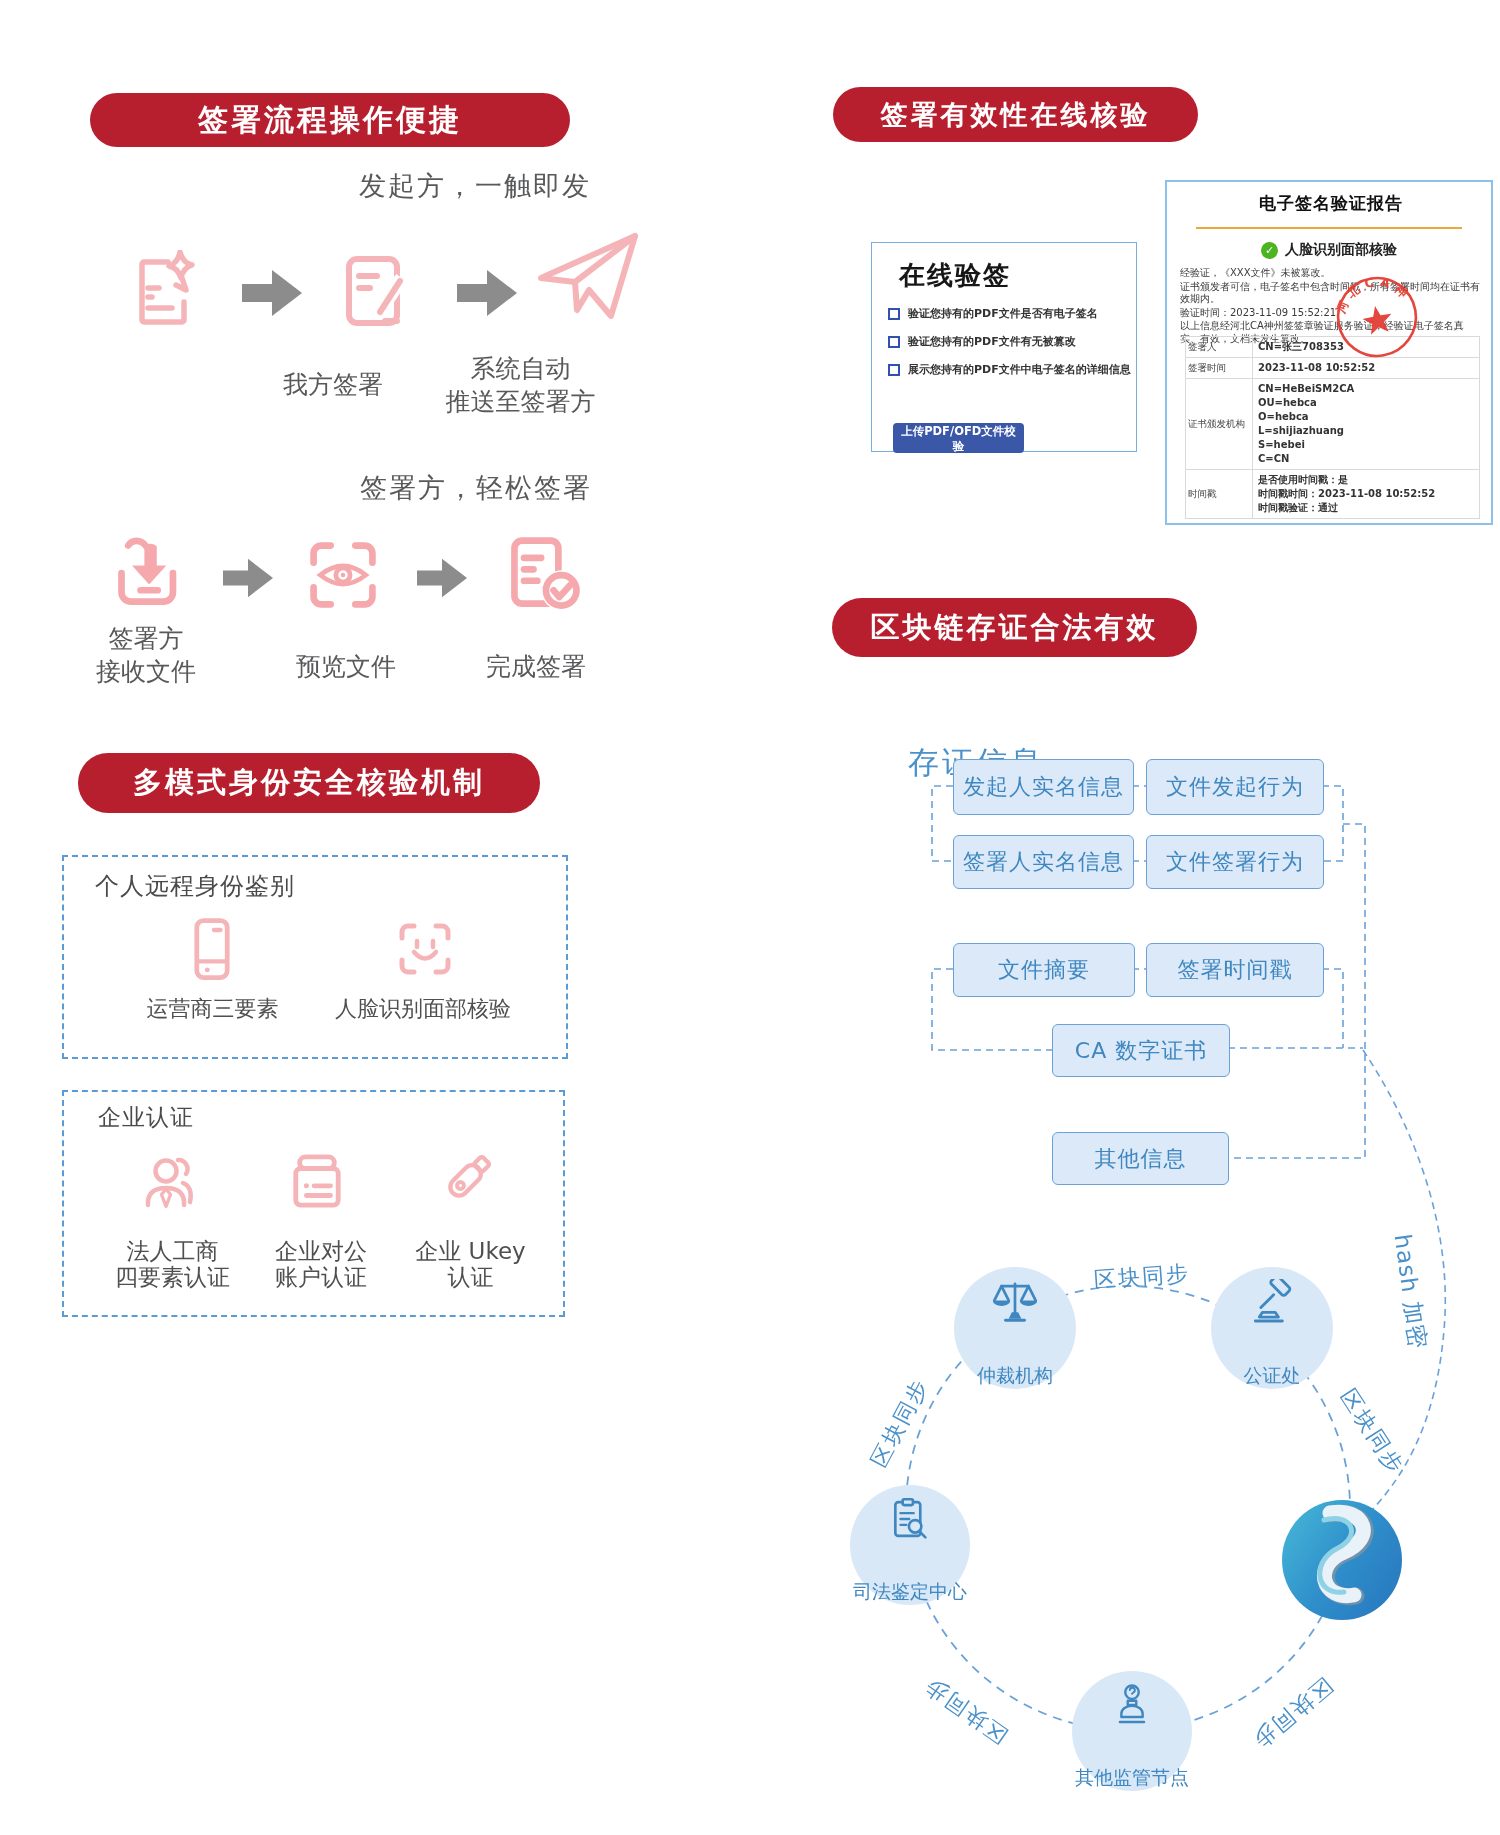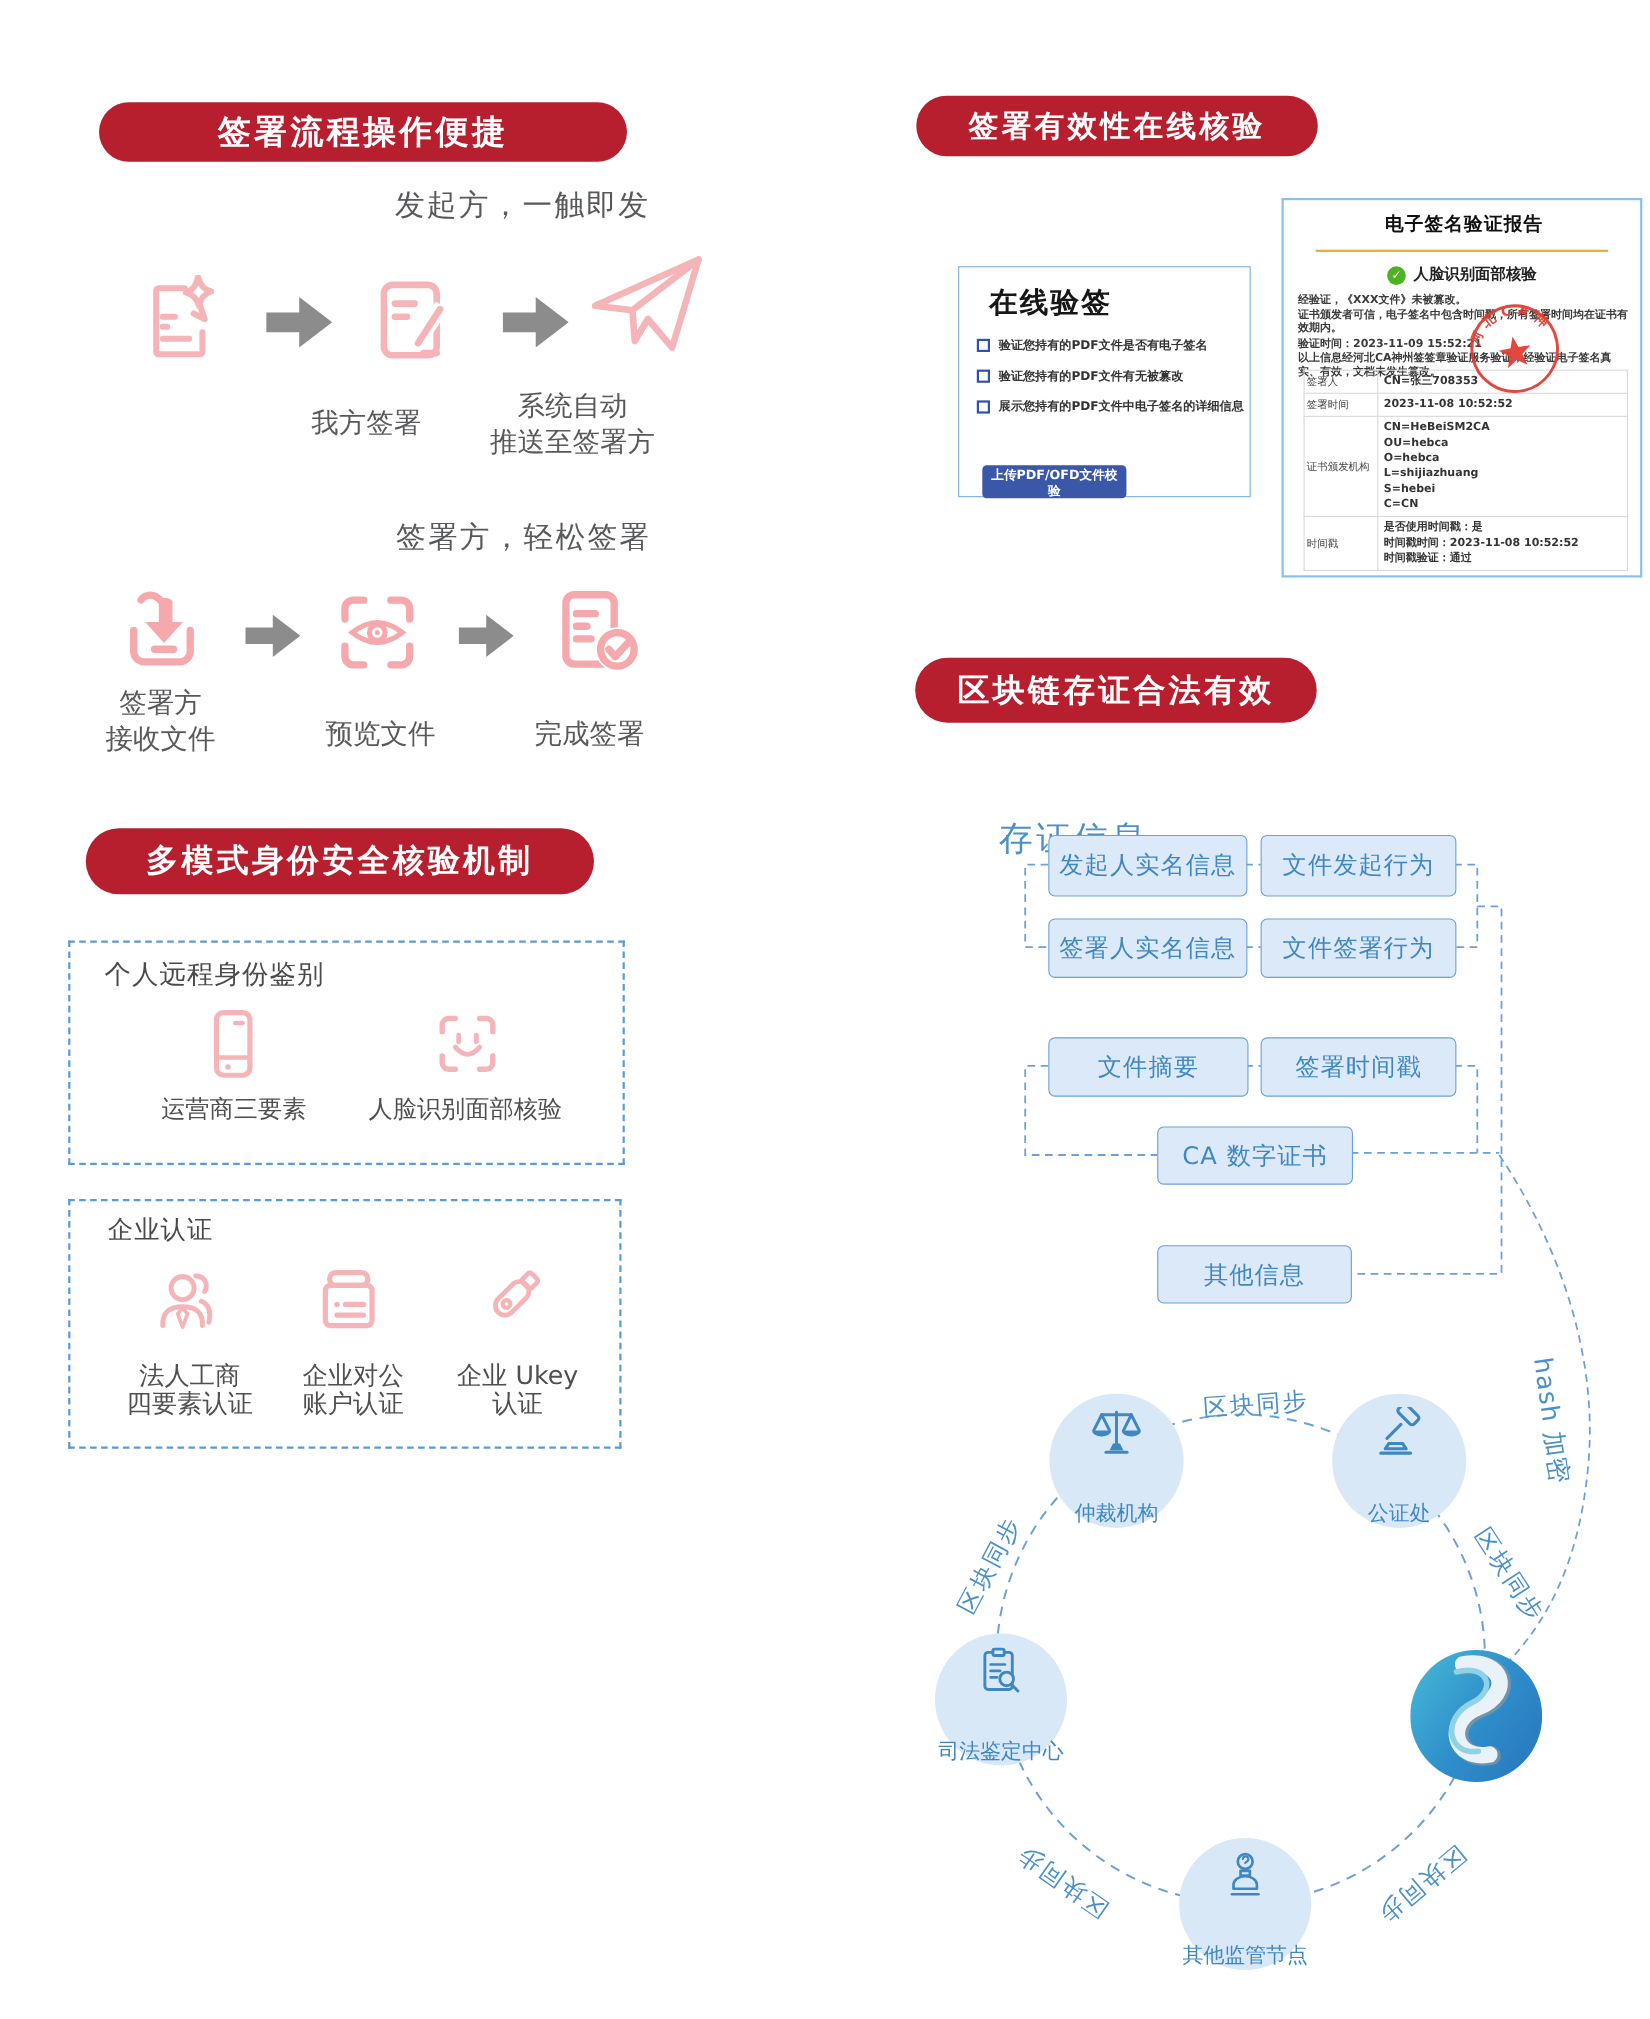--- a/index.html
+++ b/index.html
@@ -31,21 +31,21 @@
           width:131px;height:30px;font-weight:600;cursor:pointer;
           font-family:"DejaVu Sans","Liberation Sans",sans-serif;margin-top:20px;}
   
   .report{border:2px solid #8ac0ea;background:#fff;box-sizing:border-box;}
   .rp-title{font-weight:bold;font-size:17px;color:#111;text-align:center;letter-spacing:1px;}
   .rp-line{height:2px;background:#eaa93c;}
   .rp-status{display:flex;align-items:center;justify-content:center;gap:7px;
              font-weight:bold;font-size:14px;color:#222;}
   .rp-chk{width:17px;height:17px;border-radius:50%;background:#4cb321;color:#fff;font-size:11px;
           display:flex;align-items:center;justify-content:center;font-weight:bold;}
-  .rp-para{font-size:10px;font-weight:700;color:#3a3a3a;line-height:12.5px;margin:0 0 1px 0;}
+  .rp-para{font-size:10px;font-weight:400;color:#3a3a3a;line-height:12.5px;margin:0 0 1px 0;}
   table.rp-table{border-collapse:collapse;table-layout:fixed;width:295px;}
   .rp-table td{border:1px solid #d9d9d9;padding:3px 5px;font-size:10px;color:#333;vertical-align:middle;}
   .rp-table td.lbl{text-align:left;width:62px;color:#444;white-space:nowrap;font-size:9.5px;padding:3px 2px;}
   .rp-table .vline{line-height:14px;font-weight:600;}
 </style>
 </head>
 <body>
 
 <div id="stage">
 

